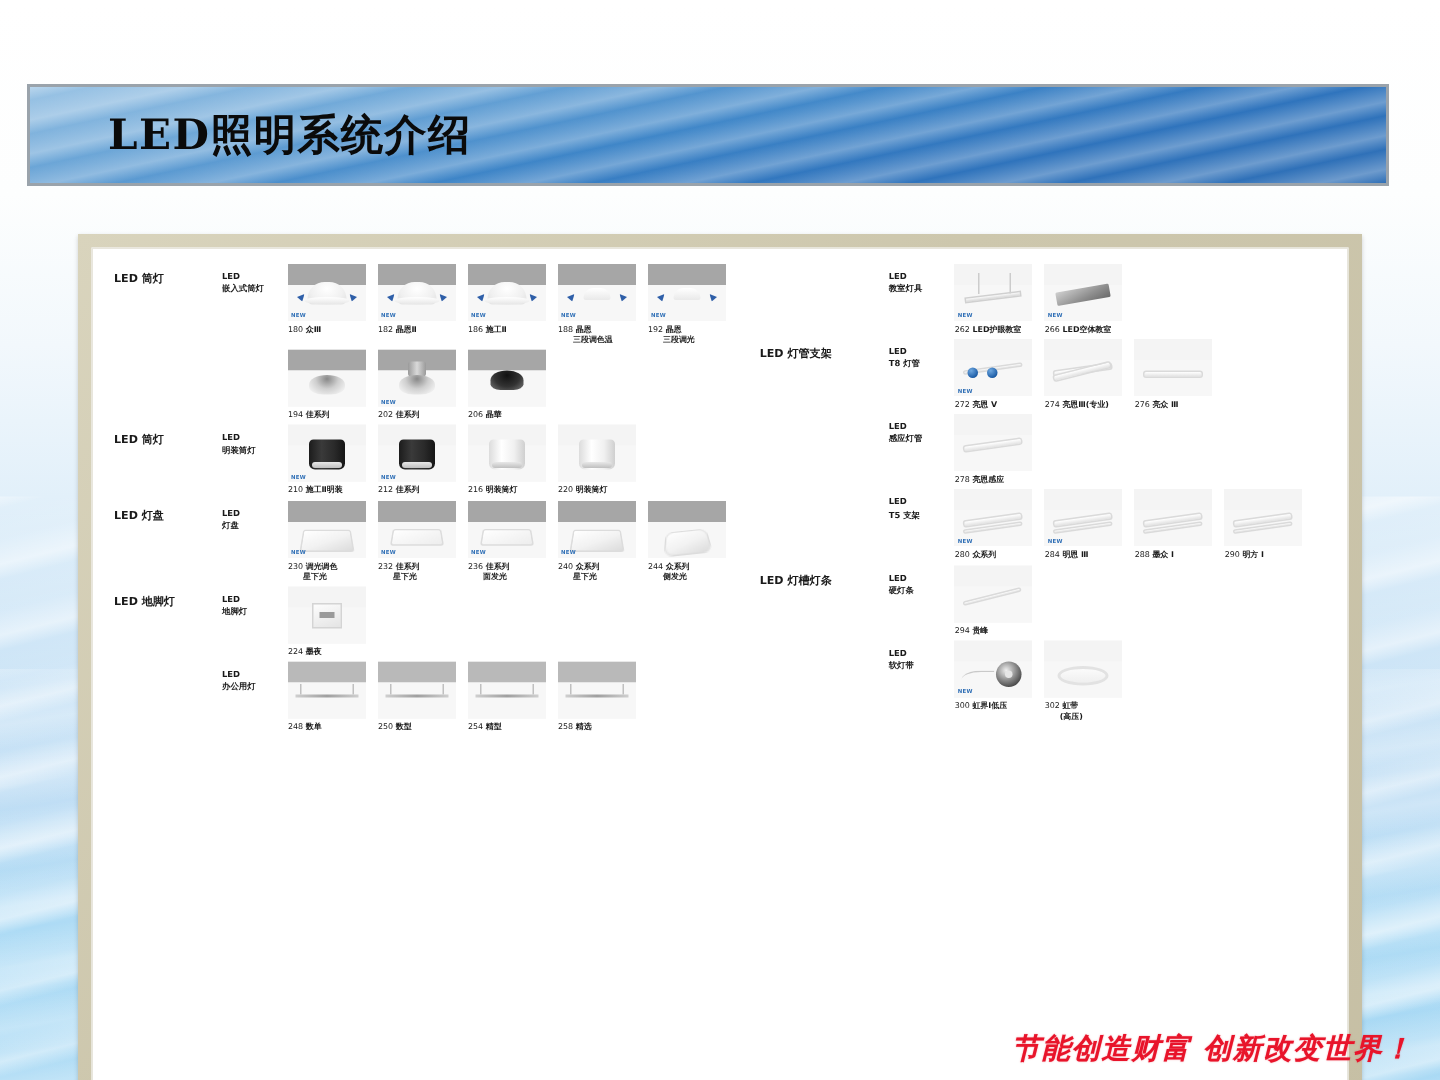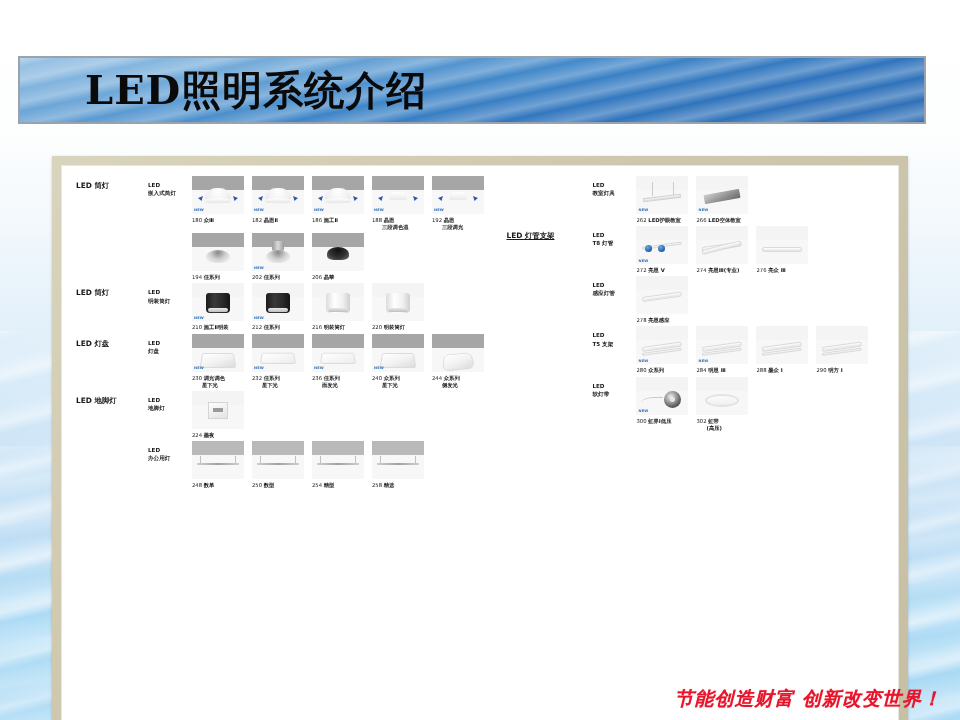--- a/index.html
+++ b/index.html
@@ -87,26 +87,25 @@
         #2f6fb6 100%);
     overflow: hidden;
     z-index: 3;
   }
   .title-text {
     position: absolute;
     left: 52px;
     top: 50%;
     transform: translateY(-50%);
     font-family: "DejaVu Serif", "Liberation Serif", serif;
-    font-size: 40px;
+    font-size: 28px;
     font-weight: bold;
     color: #0a0a0a;
     letter-spacing: 1px;
     white-space: nowrap;
-    margin-left: 13px;
   }
 
   
   .board-frame {
     position: absolute;
     left: 52px;
     top: 156px;
     width: 856px;
     height: 628px;
     background: linear-gradient(135deg, #d9d4bd 0%, #cdc7ad 40%, #c6bfa4 100%);
@@ -143,21 +142,21 @@
   }
   .cat-label {
     width: 72px;
     flex: none;
     font-size: 7.4px;
     font-weight: bold;
     color: #1a1a1a;
     padding-top: 5px;
     line-height: 1.25;
   }
-  .cat-label.wide { width: 86px; text-decoration: underline; }
+  .cat-label.wide { width: 86px; }
   .sub-label {
     width: 44px;
     flex: none;
     font-size: 5.6px;
     font-weight: bold;
     color: #1a1a1a;
     padding-top: 5px;
     line-height: 1.45;
   }
   .items {
@@ -845,20 +844,36 @@
                   <div class="thumb">
                     <div class="floor"></div>
                     <div class="tube slant thick"></div>
                     <div class="tube slant second"></div>
                   </div>
                   <div class="caption"><span class="num">290 </span><span class="nm">明方 Ⅰ</span></div>
                 </div>
               </div>
             </div>
             <div class="group">
+              <div class="cat-label wide">LED 灯槽灯条</div>
+              <div class="sub-label">
+                <div>LED</div>
+                <div>硬灯条</div>
+              </div>
+              <div class="items">
+                <div class="item">
+                  <div class="thumb">
+                    <div class="floor"></div>
+                    <div class="tube slant2"></div>
+                  </div>
+                  <div class="caption"><span class="num">294 </span><span class="nm">贵峰</span></div>
+                </div>
+              </div>
+            </div>
+            <div class="group">
               <div class="cat-label wide"></div>
               <div class="sub-label">
                 <div>LED</div>
                 <div>软灯带</div>
               </div>
               <div class="items">
                 <div class="item">
                   <div class="thumb">
                     <div class="floor"></div>
                     <div class="strip-curve"></div>

